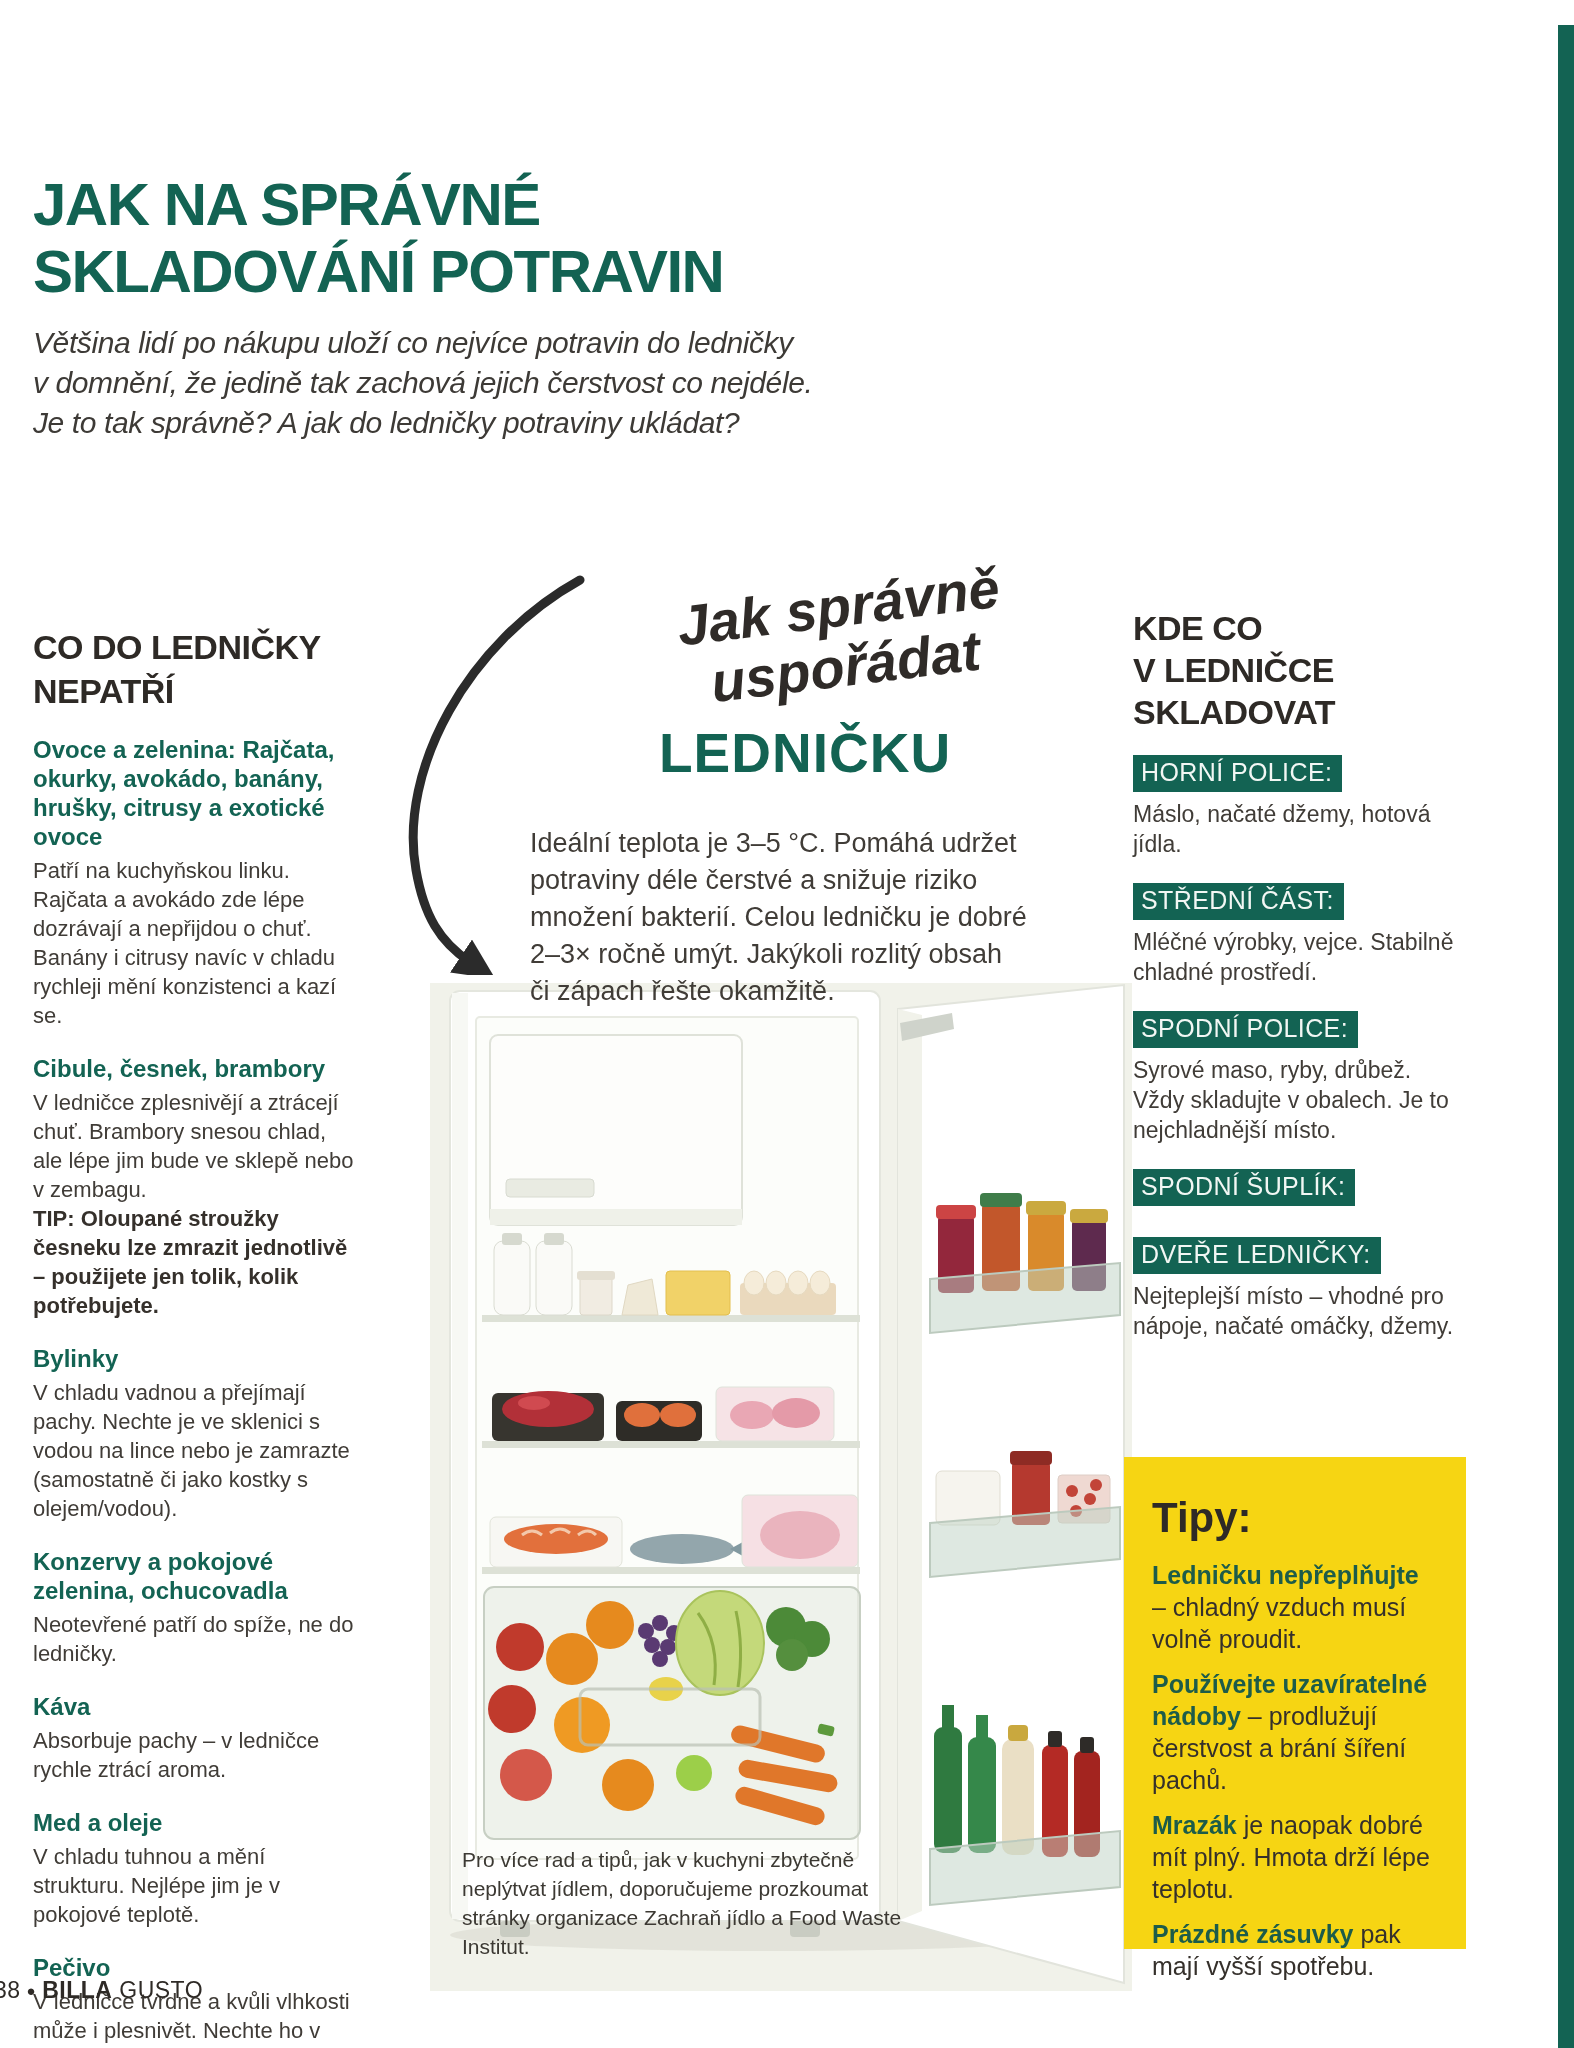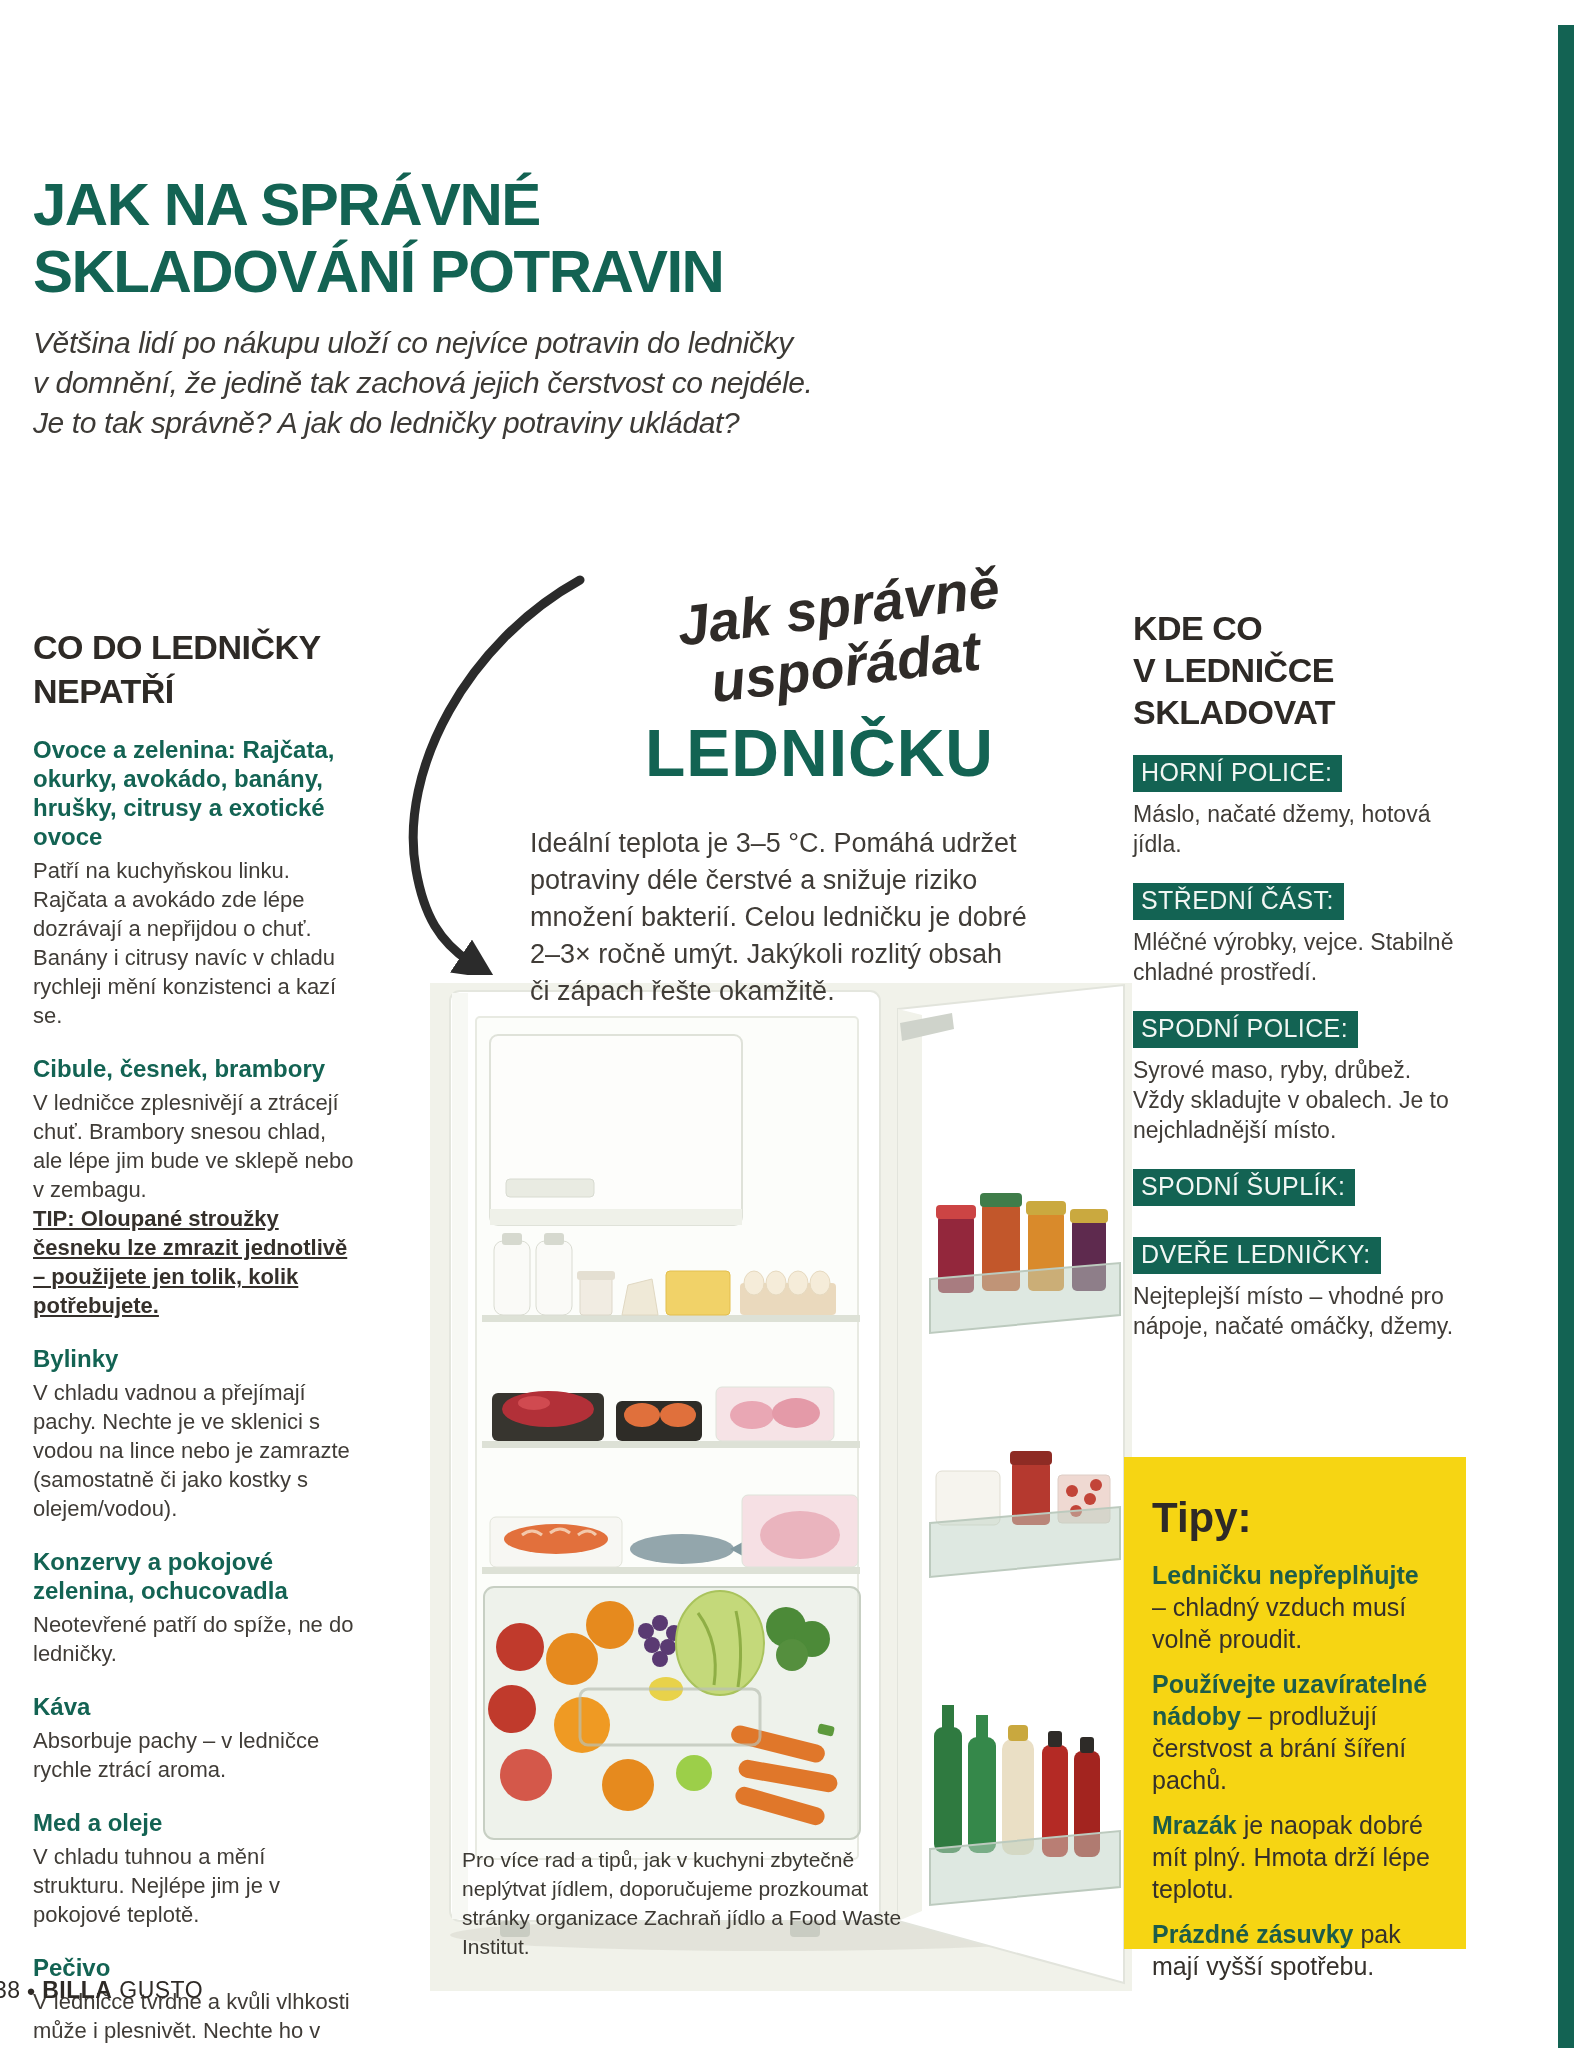--- a/index.html
+++ b/index.html
@@ -40,33 +40,33 @@
   .left-col h2{
     margin:0 0 22px 0;font-size:34px;line-height:44px;font-weight:800;
     color:var(--heading-dark);white-space:pre-line;letter-spacing:-0.5px;
   }
   .lsec{margin-bottom:24px;}
   .lsec h3{
     margin:0 0 5px 0;font-size:24px;line-height:29px;font-weight:700;
     color:var(--brand-green);
   }
   .lsec p{margin:0;font-size:22px;line-height:29px;color:var(--body-text);}
-  .lsec p.tip{font-weight:700;color:#35302b;text-decoration:underline;}
+  .lsec p.tip{font-weight:700;color:#35302b;}
 
   
   .script-title{
     position:absolute;left:552px;top:552px;width:580px;z-index:3;
     transform:rotate(-7deg);text-align:center;
     font-style:italic;font-weight:700;color:#2f2b28;
     font-size:56px;line-height:60px;
   }
   .script-title span{display:block;}
   .big-title{
-    position:absolute;left:645px;top:688px;z-index:3;margin:0;
-    font-size:66px;line-height:80px;font-weight:800;letter-spacing:1px;
+    position:absolute;left:659px;top:688px;z-index:3;margin:0;
+    font-size:55px;line-height:80px;font-weight:800;letter-spacing:1px;
     color:var(--brand-green);
   }
   .center-par{
     position:absolute;left:530px;top:800px;width:560px;margin:0;z-index:3;
     font-size:27px;line-height:37px;color:var(--body-text);white-space:pre-line;
   }
 
   
   .photo{
     position:absolute;left:430px;top:958px;width:702px;height:1008px;

